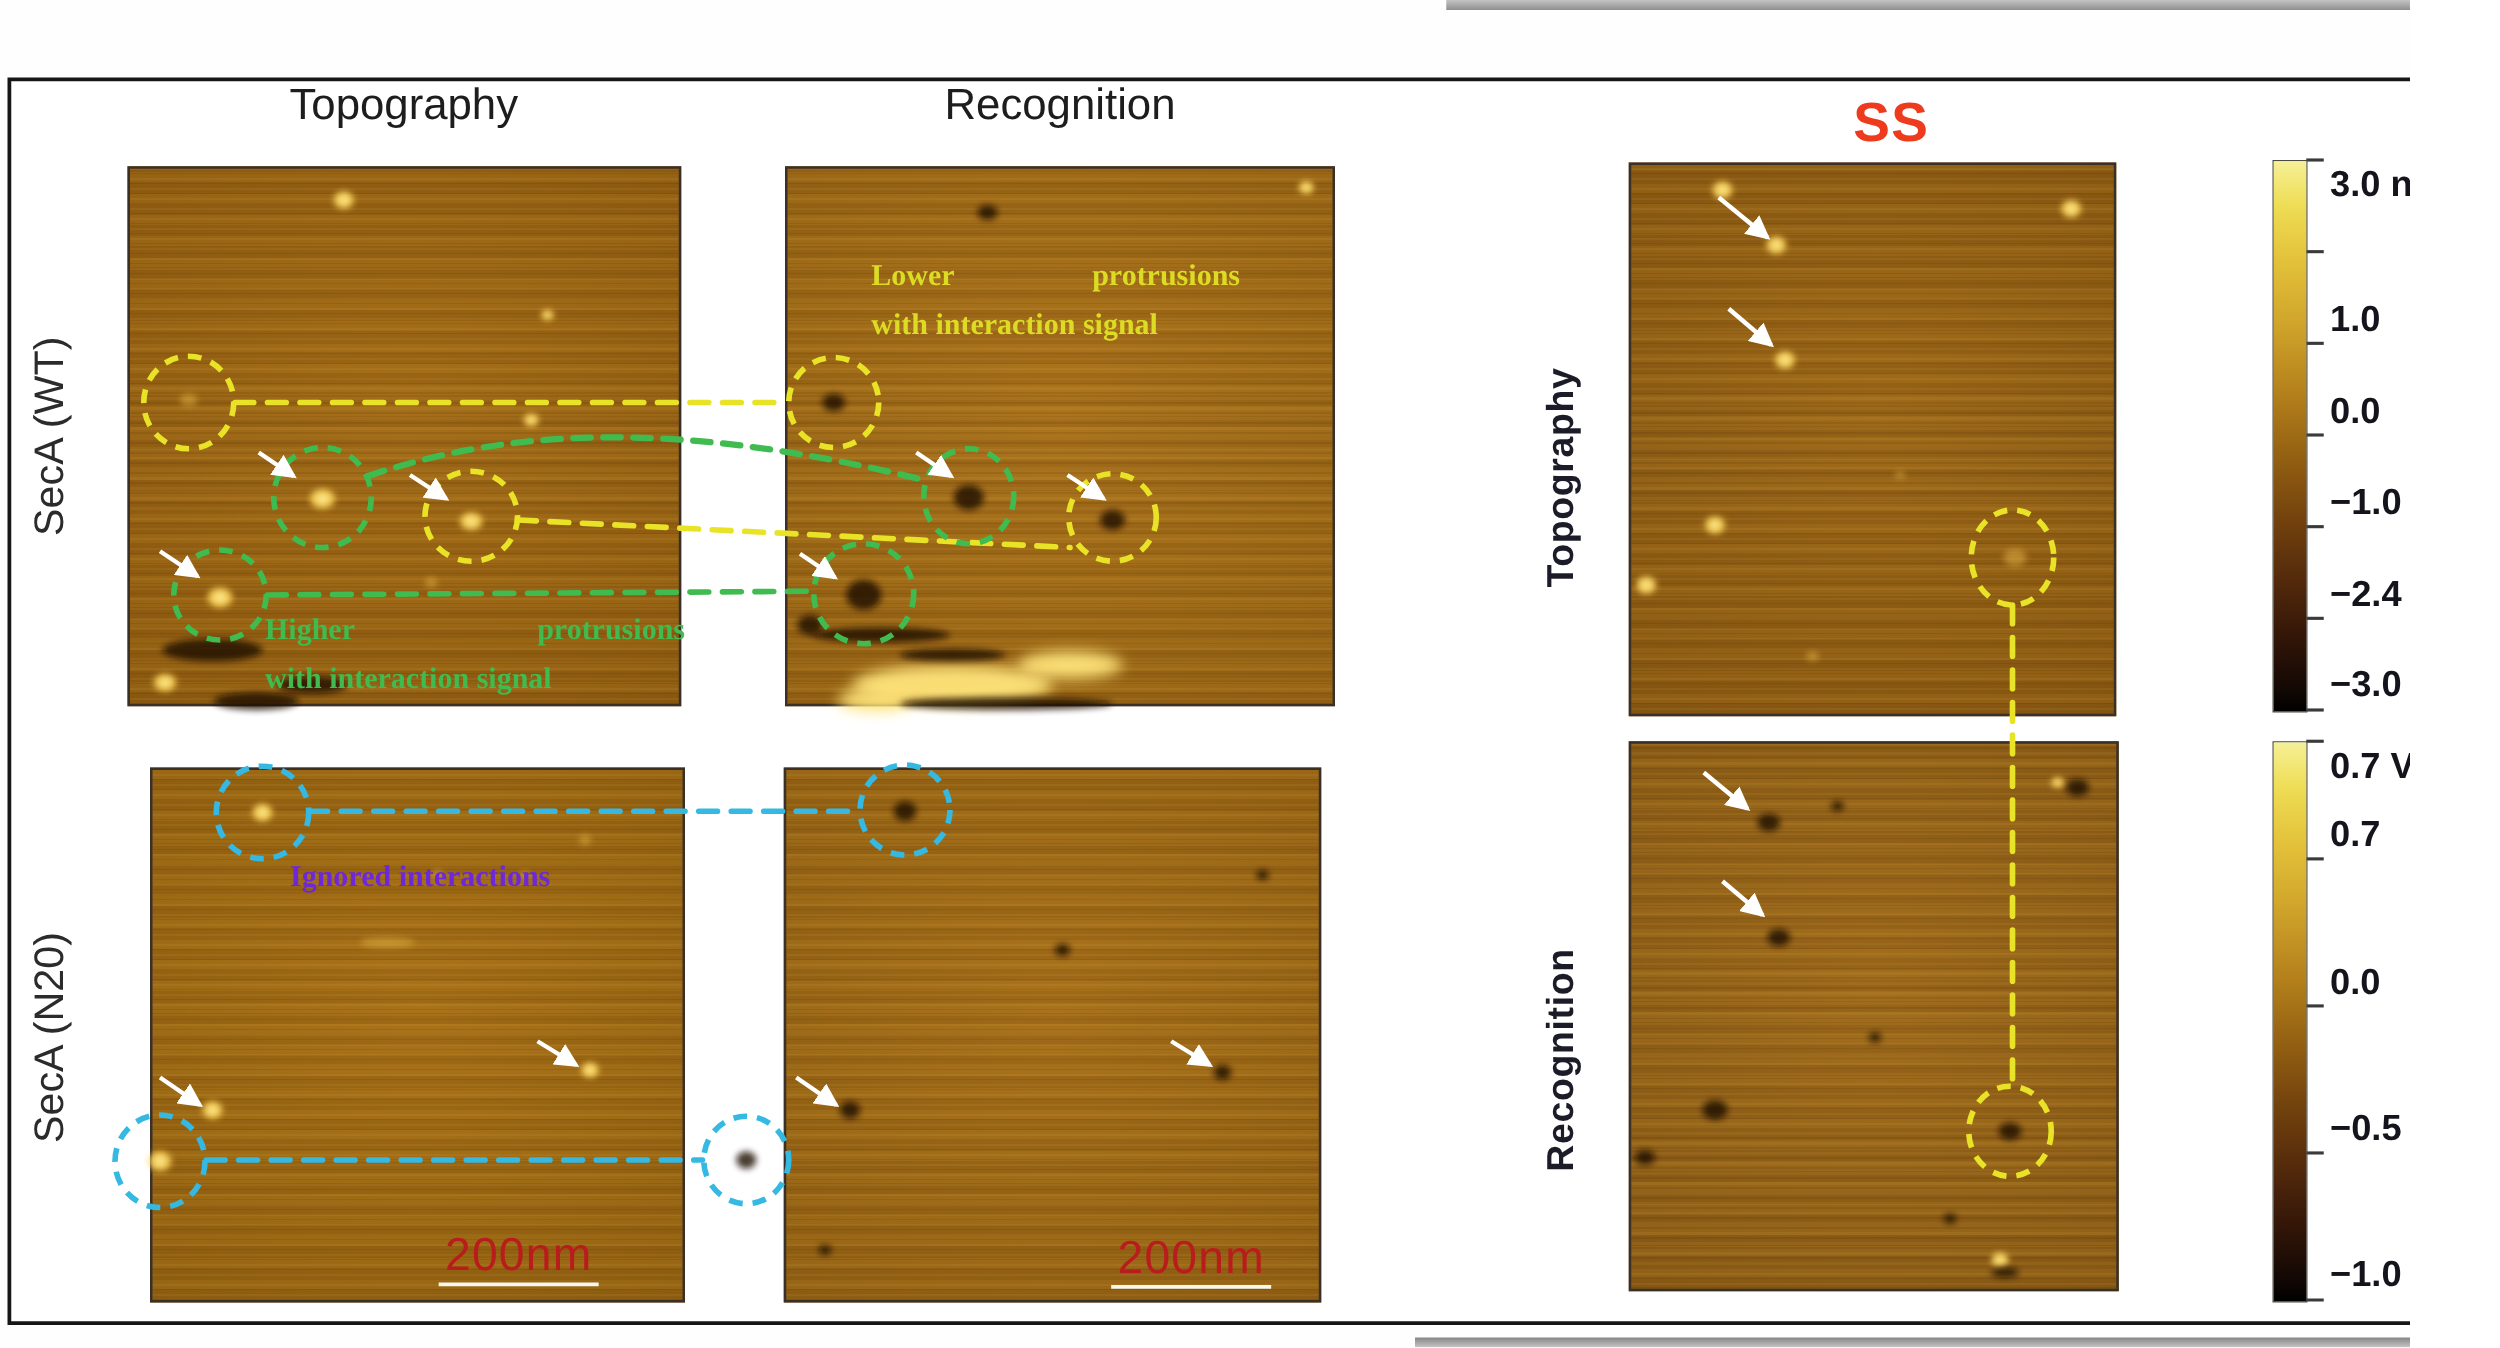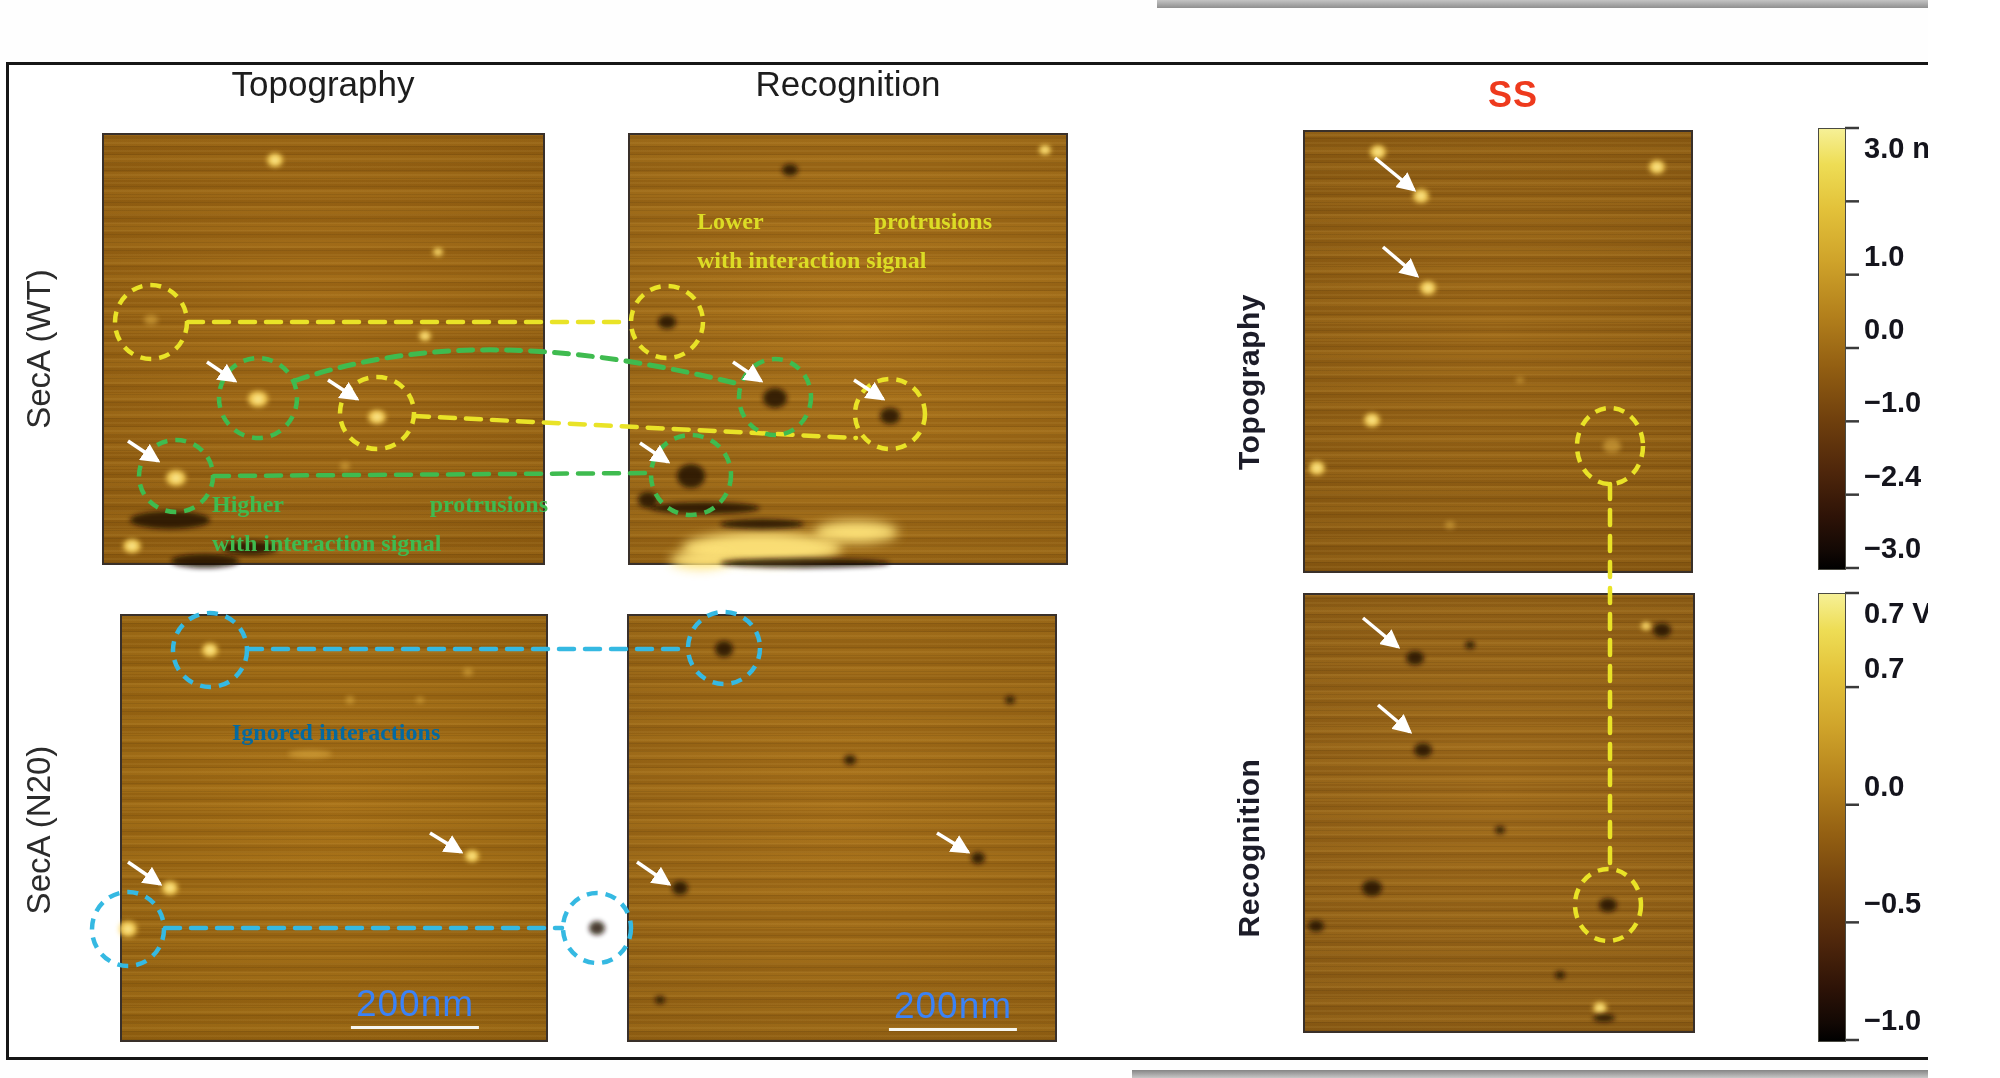--- a/index.html
+++ b/index.html
@@ -7,27 +7,27 @@
          font-family:"Liberation Sans",sans-serif;}
   .grey-bar{position:absolute;}
   .grey-bar.top{left:1157px;top:0;width:843px;height:8px;background:linear-gradient(#c4c4c4,#8f8f8f);}
   .grey-bar.bottom{left:1132px;top:1070px;width:868px;height:8px;background:linear-gradient(#858585,#c6c6c6);}
   .main-box{position:absolute;left:6px;top:62px;width:1985px;height:992px;border:3px solid #161616;background:#fff;}
   .afm{position:absolute;border:2px solid #39302a;box-sizing:border-box;}
   .hdr{position:absolute;transform:translateX(-50%);font-size:35px;color:#1d1d1d;white-space:nowrap;}
   .rot{position:absolute;transform:translate(-50%,-50%) rotate(-90deg);white-space:nowrap;}
   .row-label{font-size:33px;color:#2b2b2b;}
   .right-rot{font-size:30px;font-weight:700;color:#1c1c28;letter-spacing:.5px;}
-  .ss-title{position:absolute;transform:translateX(-50%);font-size:36px;font-weight:700;color:#ee3a1d;letter-spacing:1px;}
+  .ss-title{position:absolute;transform:translateX(-50%);font-size:44px;font-weight:700;color:#ee3a1d;letter-spacing:1px;}
   .note{position:absolute;font-family:"Liberation Serif",serif;font-weight:700;font-size:24px;line-height:39px;}
   .note .jrow{display:flex;justify-content:space-between;}
   .note.n-yellow{color:#dcdc25;}
   .note.n-green{color:#3fbb4f;}
-  .note.n-cyan{color:#0369a1;margin-top:30px;}
-  .scale{position:absolute;transform:translateX(-50%);color:#3b82f6;font-size:37px;line-height:40px;
+  .note.n-cyan{color:#6d28d9;}
+  .scale{position:absolute;transform:translateX(-50%);color:#b91c1c;font-size:37px;line-height:40px;
          border-bottom:3px solid #f7f7f0;padding:0 5px 2px;letter-spacing:1px;}
   .cbar{position:absolute;border:1px solid #4a4a42;box-sizing:content-box;}
   .cbar-grad{width:100%;height:100%;
     background:linear-gradient(#f6f096 0%,#eedd55 8%,#e3c23a 18%,#cfa32a 30%,#b4811c 42%,
                #935f12 54%,#70400d 66%,#4e260b 78%,#2e1307 88%,#120804 96%,#000 100%);}
   .cbar-label{position:absolute;left:1864px;font-weight:700;font-size:29px;color:#14141c;
               line-height:30px;white-space:nowrap;}
   svg.overlay{position:absolute;left:0;top:0;pointer-events:none;}
 </style>
 </head>

